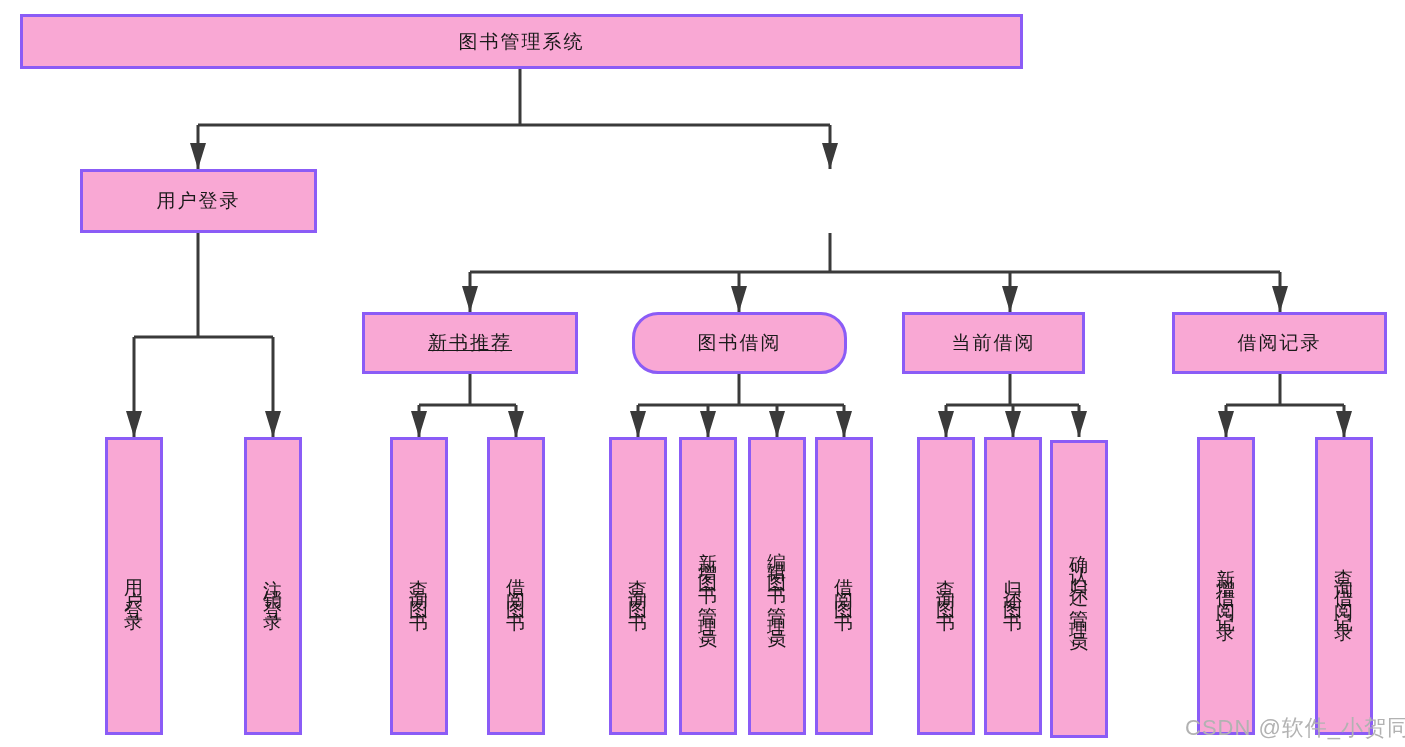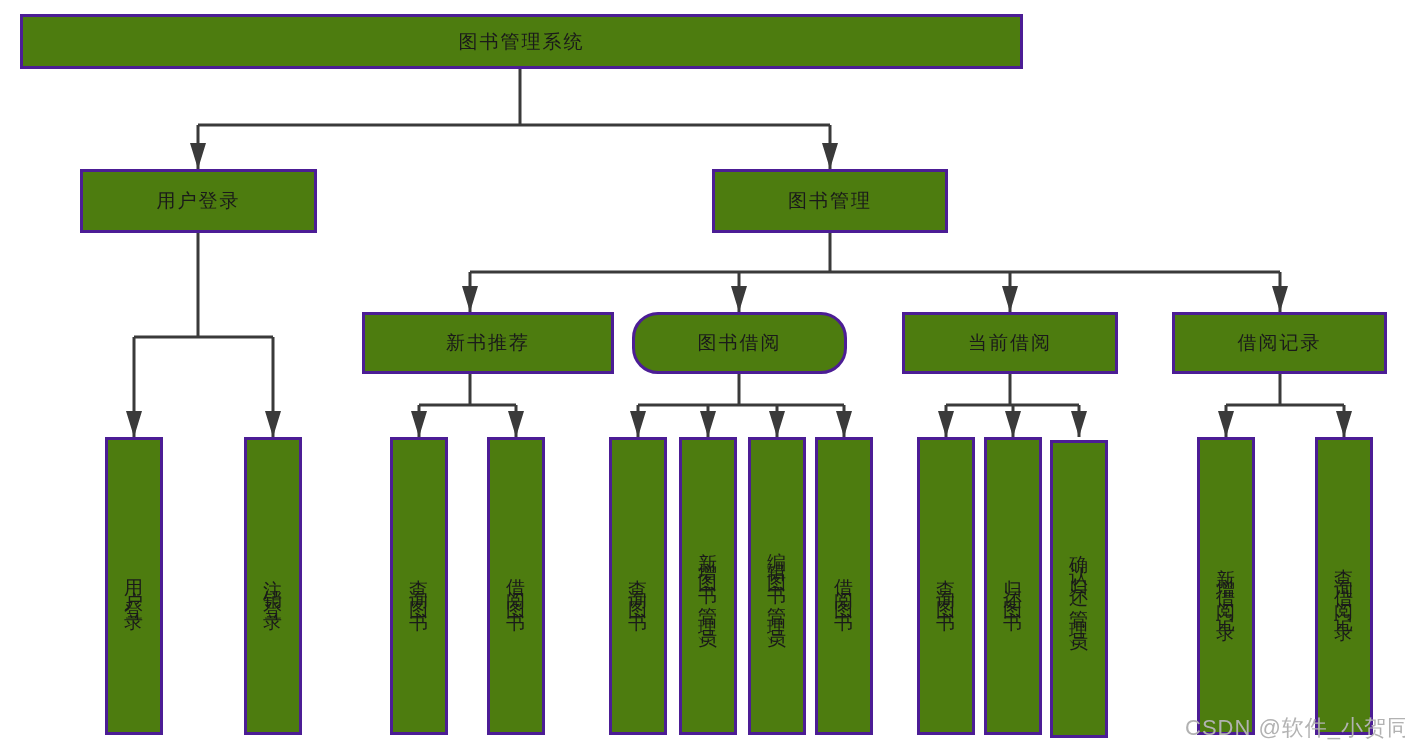--- a/index.html
+++ b/index.html
@@ -6,39 +6,39 @@
   #stage{
     position:relative;
     width:1405px;height:747px;
     background:#ffffff;
     font-family:"Liberation Sans","DejaVu Sans",sans-serif;
     overflow:hidden;
   }
   #wires{position:absolute;left:0;top:0;width:1405px;height:747px;}
   .box{
     position:absolute;
-    background:#4d7c0f;
-    border:3px solid #4c1d95;
+    background:#f9a8d4;
+    border:3px solid #8b5cf6;
     box-sizing:border-box;
     display:flex;align-items:center;justify-content:center;
     color:#1a1a1a;
   }
   .hlabel{
     font-size:19px;
     letter-spacing:2px;
     color:#1a1a1a;
     white-space:nowrap;
   }
   .root{left:20px;top:14px;width:1003px;height:55px;}
   .l2a{left:80px;top:169px;width:237px;height:64px;}
   .l2b{left:712px;top:169px;width:236px;height:64px;}
   .l3{top:312px;height:62px;}
-  .l3a{left:362px;width:252px;}
+  .l3a{left:362px;width:216px;text-decoration:underline;}
   .l3b{left:632px;width:215px;border-radius:26px;}
-  .l3c{left:902px;width:216px;}
+  .l3c{left:902px;width:183px;}
   .l3d{left:1172px;width:215px;font-family:Liberation Mono, monospace;}
   .leaf{top:437px;width:58px;height:298px;}
   .vtext{
     writing-mode:vertical-rl;
     text-orientation:mixed;
     font-size:19px;
     letter-spacing:11px;
     color:#1a1a1a;
     line-height:1;
   }
@@ -87,23 +87,20 @@
       <path d="M1218 411 L1234 411 L1226 437 Z M1336 411 L1352 411 L1344 437 Z" fill="#3a3a3a" stroke="none"></path>
     </g>
   </svg>
 
   <div class="box root">
     <span class="hlabel">图书管理系统</span>
   </div>
 
   <div class="box l2a">
     <span class="hlabel">用户登录</span>
-  </div>
-  <div class="box l2b">
-    <span class="hlabel">图书管理</span>
   </div>
 
   <div class="box l3 l3a">
     <span class="hlabel">新书推荐</span>
   </div>
   <div class="box l3 l3b">
     <span class="hlabel">图书借阅</span>
   </div>
   <div class="box l3 l3c">
     <span class="hlabel">当前借阅</span>

